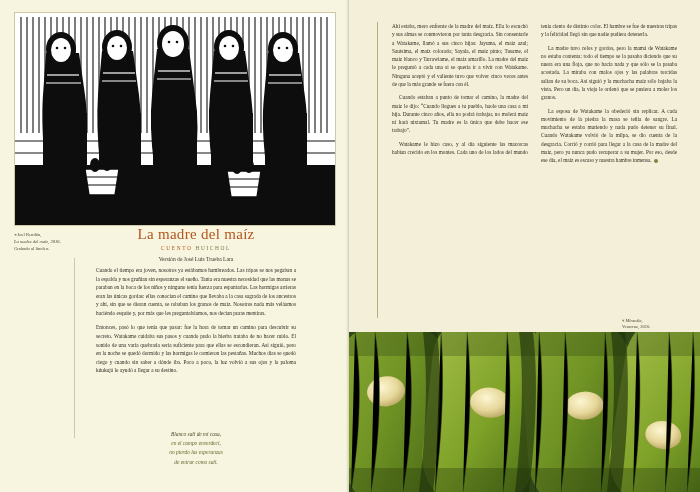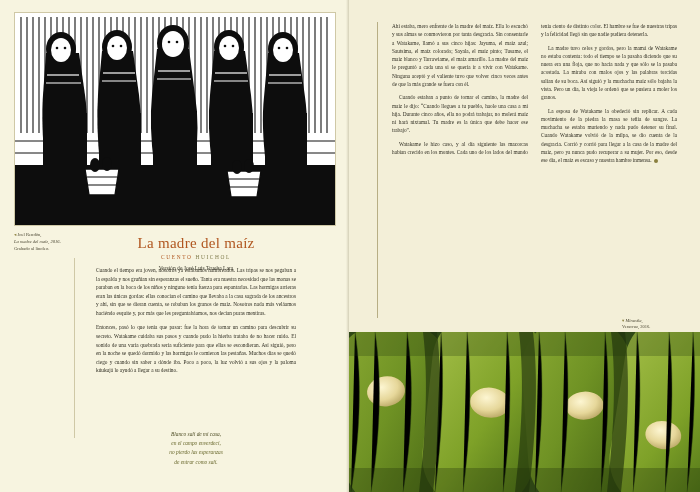--- a/index.html
+++ b/index.html
@@ -30,21 +30,21 @@
   .artwork svg{display:block;}
   .art-caption{
     position:absolute;left:14px;top:232px;width:120px;
     font-size:4.6px;line-height:1.5;color:#4a4632;
     font-family:"Liberation Serif", serif;
   }
   .art-caption .tri{color:#8a7f3e;}
   .art-caption em{font-style:italic;}
 
   .title-block{
-    position:absolute;left:96px;top:235px;width:200px;text-align:center;
+    position:absolute;left:96px;top:226px;width:200px;text-align:center;
   }
   .title{
     font-size:15px;color:#b0561f;letter-spacing:.3px;
     font-family:"Liberation Serif", serif;
   }
   .subtitle{
     margin-top:2px;font-size:5.4px;letter-spacing:1.6px;color:#b0561f;
   }
   .subtitle .lang{color:#7e7a4a;}
   .version{

